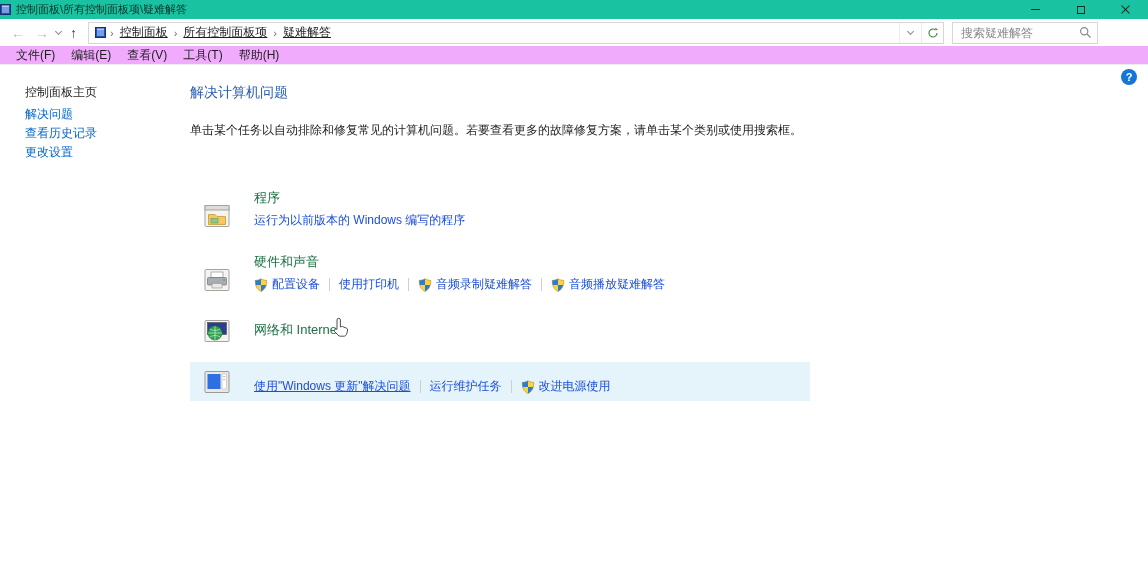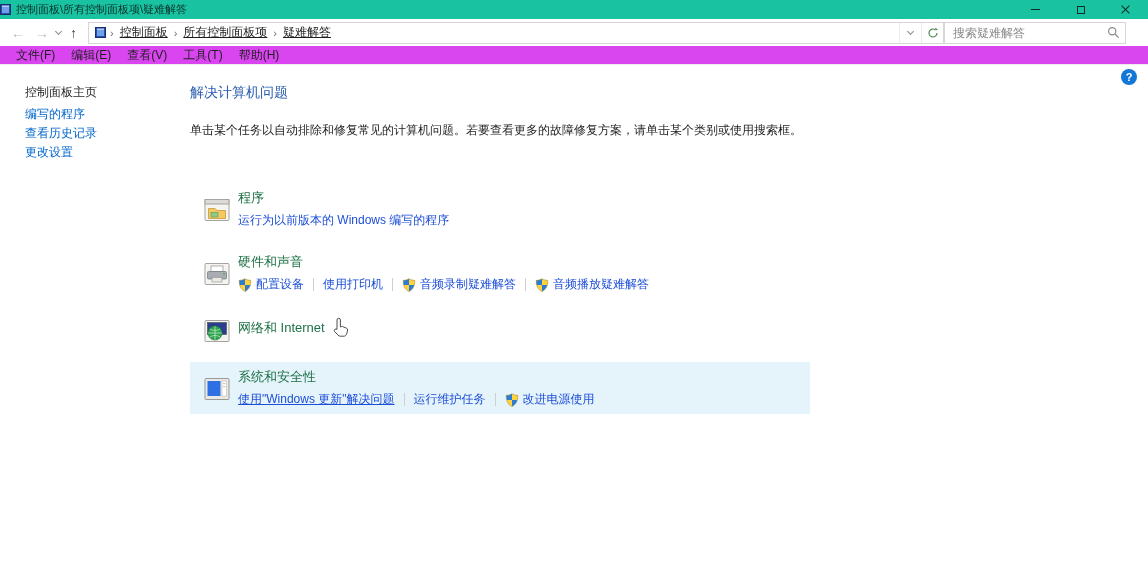--- a/index.html
+++ b/index.html
@@ -32,48 +32,48 @@
           border-bottom:1px solid #8a8a8a; transform:rotate(45deg); margin:0 4px 2px 2px; }
   .icon-back::before { content:"←"; }
   .icon-fwd::before  { content:"→"; }
   .icon-up::before   { content:"↑"; }
   .addrbox { margin-left:6px; height:22px; width:856px; border:1px solid #d6d6d6;
              display:flex; align-items:center; padding:0 0 0 6px; font-size:12px; color:#1f1f1f; }
   .crumb { padding:0 4px; white-space:nowrap; cursor:default;text-decoration:underline; }
   .crumb-sep { color:#6e6e6e; font-size:11px; padding:0 2px; }
   .addr-right { margin-left:auto; display:flex; align-items:center; height:100%; }
   .addr-btn { width:22px; height:100%; display:flex; align-items:center; justify-content:center; border-left:1px solid #ececec; }
-  .searchbox { position:relative; width:182px; height:22px; }
+  .searchbox { position:relative; margin-left:8px; width:146px; height:22px; }
   .searchbox input { width:100%; height:100%; border:1px solid #d6d6d6; font-size:12px;
                      padding:0 24px 0 8px; color:#444; outline:none;
                      font-family:"Liberation Sans","DejaVu Sans",sans-serif; }
   .searchbox input::placeholder { color:#8a8a8a; }
   .search-ico { position:absolute; right:6px; top:4px; }
 
   
-  .menubar { position:absolute; top:46px; left:0; width:100%; height:19px; background:#d946ef;
+  .menubar { position:absolute; top:46px; left:0; width:100%; height:19px; background:#f0abfc;
              display:flex; align-items:center; padding-left:8px; border-bottom:1px solid #ececec; }
   .menu-item { font-size:12px; color:#1f1f1f; padding:0 8px; cursor:default; }
 
   
   .help { position:absolute; top:69px; right:11px; width:16px; height:16px; border-radius:50%;
           background:#1476d6; color:#fff; font-size:11px; font-weight:bold;
           display:flex; align-items:center; justify-content:center; }
 
   
   .sidebar { position:absolute; top:84px; left:25px; width:150px; font-size:12px; }
   .sb-home { color:#1f1f1f; margin-bottom:4px; cursor:default; }
   .sb-link { display:block; color:#0066CC; text-decoration:none; line-height:19px; cursor:pointer; }
 
   
   .main { position:absolute; top:84px; left:190px; width:628px; }
   .page-heading { font-size:14px; color:#2A5DB0; margin-bottom:20px; }
   .intro { font-size:12px; color:#1f1f1f; margin-bottom:44px; }
 
-  .section { display:flex; align-items:center; width:620px; padding:6px 0 6px 14px; margin-bottom:12px; }
+  .section { display:flex; align-items:flex-end; width:620px; padding:6px 0 6px 14px; margin-bottom:12px;gap:16px; }
   .section.highlighted { background:#E5F3FB; }
   .sec-icon { width:26px; height:26px; flex:0 0 auto; margin-right:8px; margin-top:1px; }
   .sec-title { display:block; font-size:13px; color:#1E7145; text-decoration:none; margin-bottom:5px; cursor:pointer; }
   .sec-links { display:flex; align-items:center; font-size:12px; flex-wrap:nowrap; }
   .clink { color:#1d4ed8; text-decoration:none; white-space:nowrap; cursor:pointer; }
   .clink.hovered { text-decoration:underline; }
   .linkwrap { display:flex; align-items:center; }
   .shield { width:14px; height:14px; margin-right:4px; }
   .sep { width:1px; height:13px; background:#cfcfcf; margin:0 9px; }
 
@@ -170,21 +170,21 @@
     <span class="menu-item">编辑(E)</span>
     <span class="menu-item">查看(V)</span>
     <span class="menu-item">工具(T)</span>
     <span class="menu-item">帮助(H)</span>
   </div>
 
   <div class="help">?</div>
 
   <div class="sidebar">
     <div class="sb-home">控制面板主页</div>
-    <a class="sb-link">编写的程序</a>
+    <a class="sb-link">解决问题</a>
     <a class="sb-link">查看历史记录</a>
     <a class="sb-link">更改设置</a>
   </div>
 
   <div class="main">
     <div class="page-heading">解决计算机问题</div>
     <div class="intro">单击某个任务以自动排除和修复常见的计算机问题。若要查看更多的故障修复方案，请单击某个类别或使用搜索框。</div>
 
     <div class="section">
       <svg class="sec-icon" viewBox="0 0 26 26">
@@ -257,21 +257,20 @@
 
     <div class="section highlighted">
       <svg class="sec-icon" viewBox="0 0 26 26">
         <rect x="1" y="2.5" width="24" height="21" rx="1" fill="#e9e8e4" stroke="#9a9a97"></rect>
         <rect x="3.5" y="5" width="13" height="15" fill="#2f6fe4"></rect>
         <rect x="18" y="5" width="4.5" height="15" fill="#ffffff" stroke="#b9b9b6" stroke-width="0.6"></rect>
         <rect x="19" y="7" width="2.5" height="1.2" fill="#c9c9c6"></rect>
         <rect x="19" y="10" width="2.5" height="1.2" fill="#c9c9c6"></rect>
       </svg>
       <div class="sec-body">
-        <a class="sec-title">系统和安全性</a>
         <div class="sec-links">
           <span class="linkwrap">
               <a class="clink hovered">使用"Windows 更新"解决问题</a>
             </span>
           <span class="sep"></span>
           <span class="linkwrap">
               <a class="clink">运行维护任务</a>
             </span>
           <span class="sep"></span>
           <span class="linkwrap">

